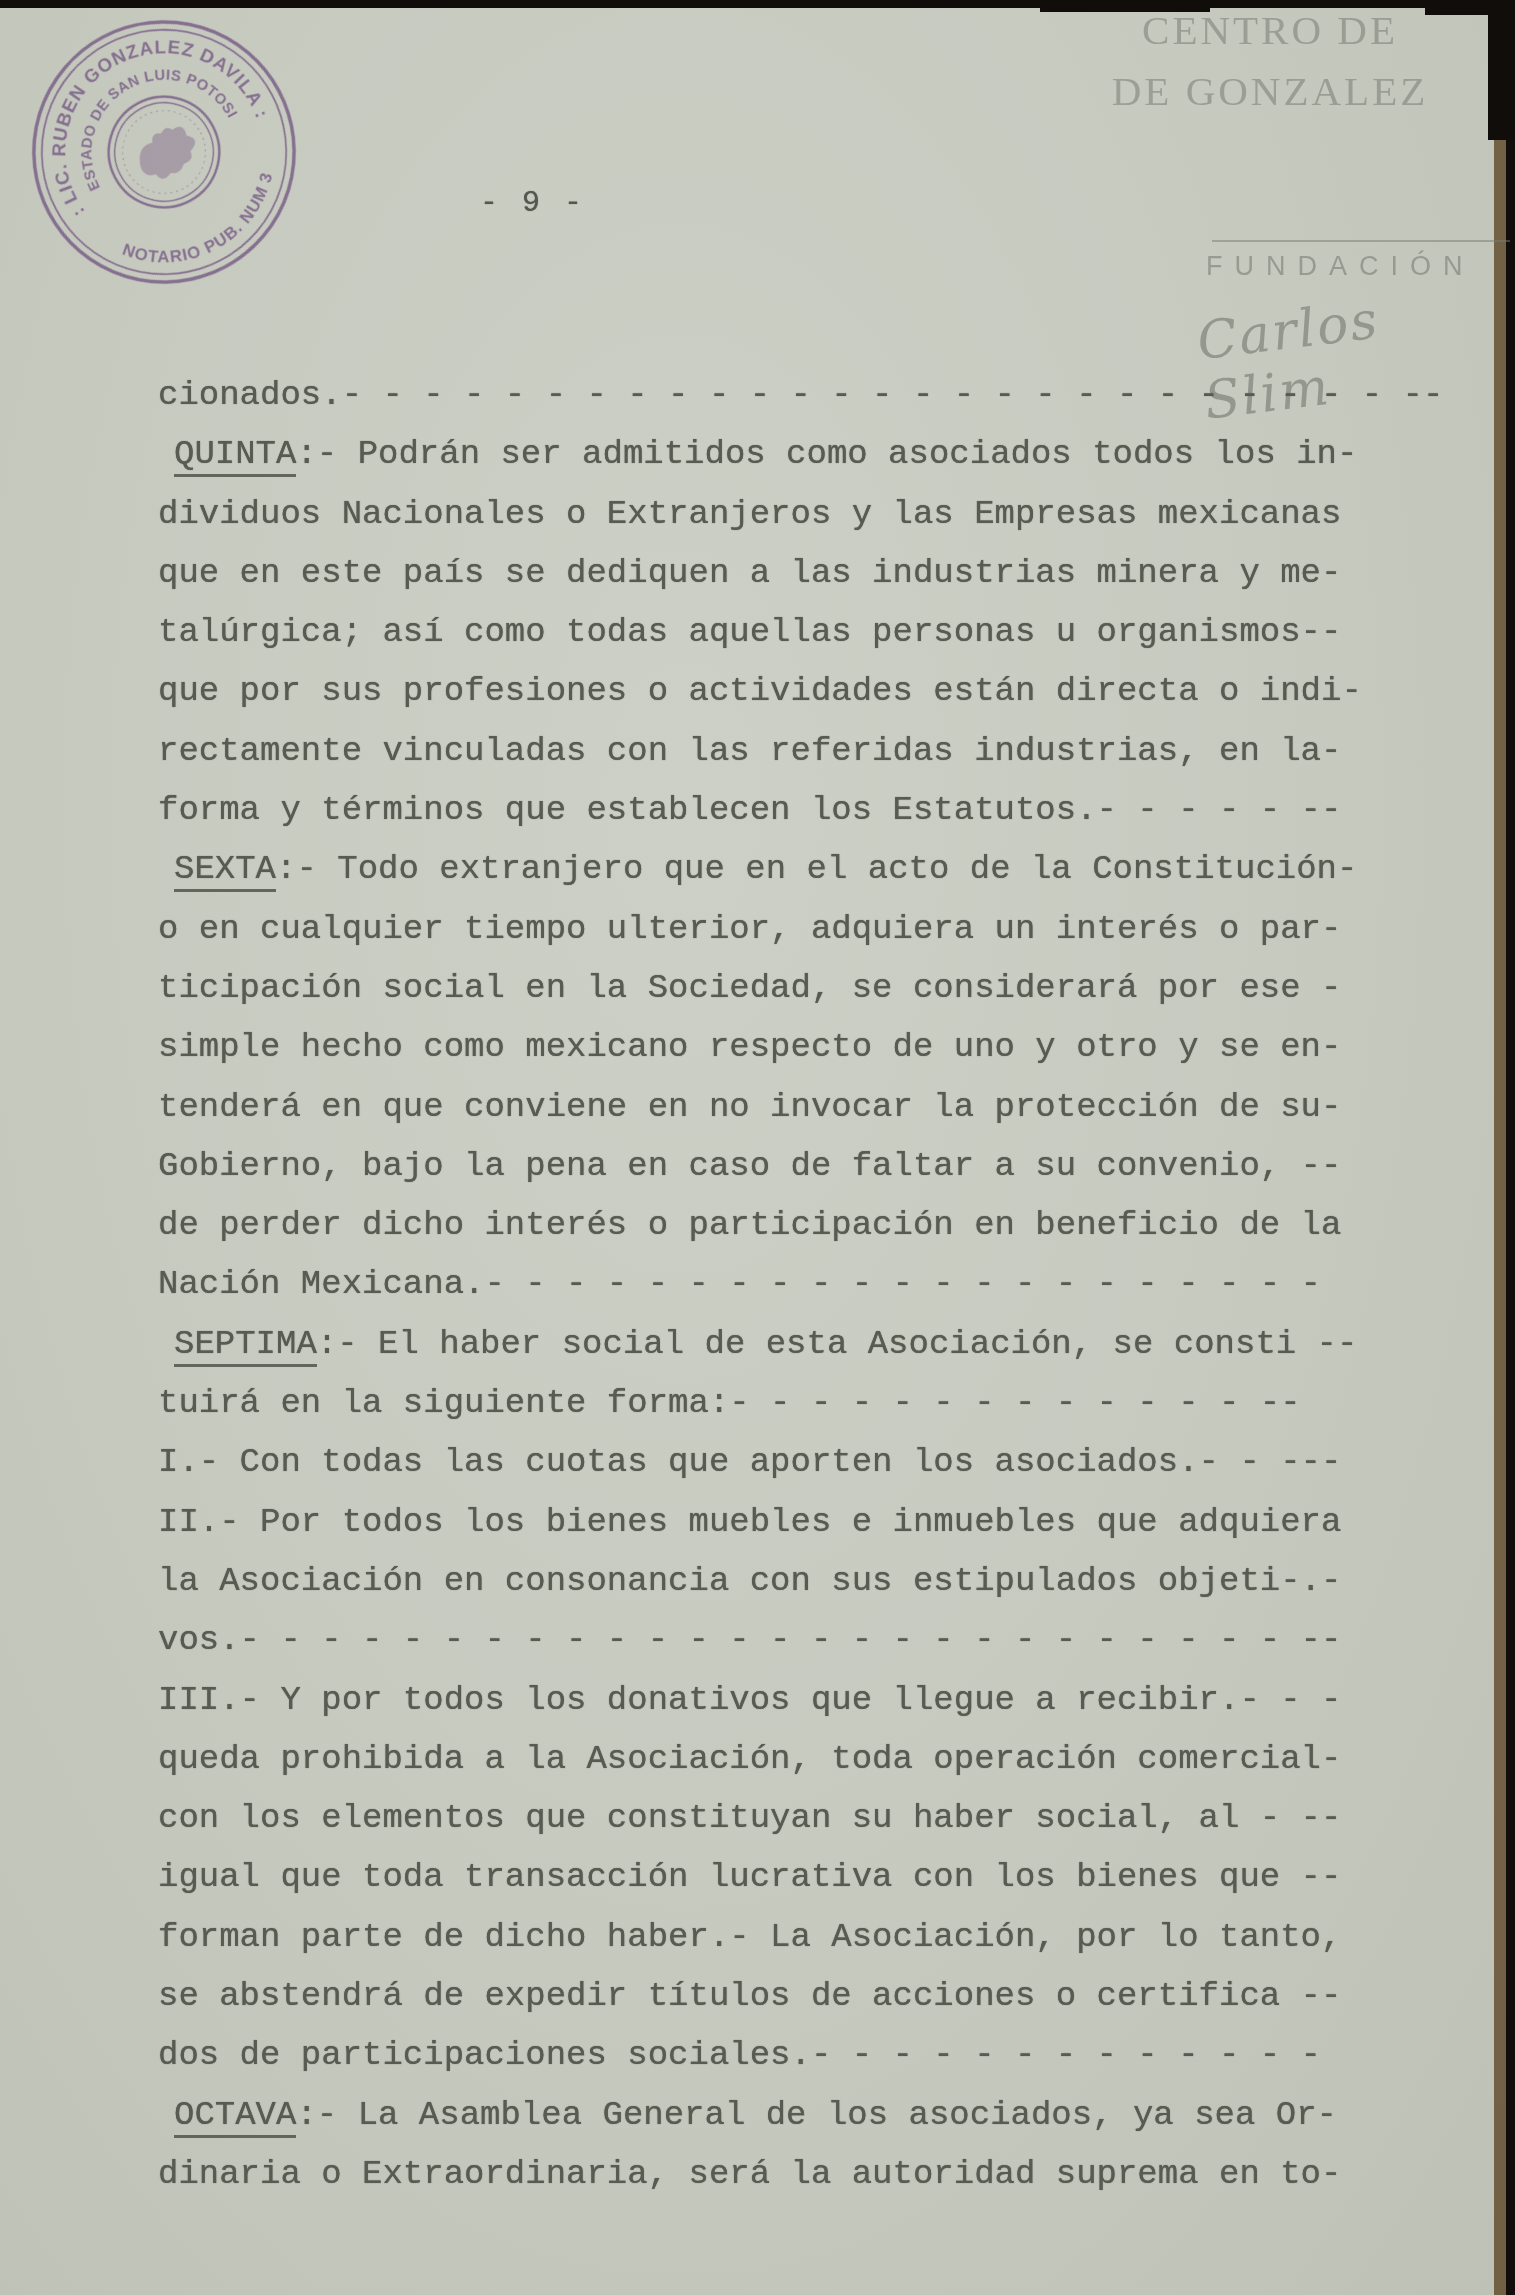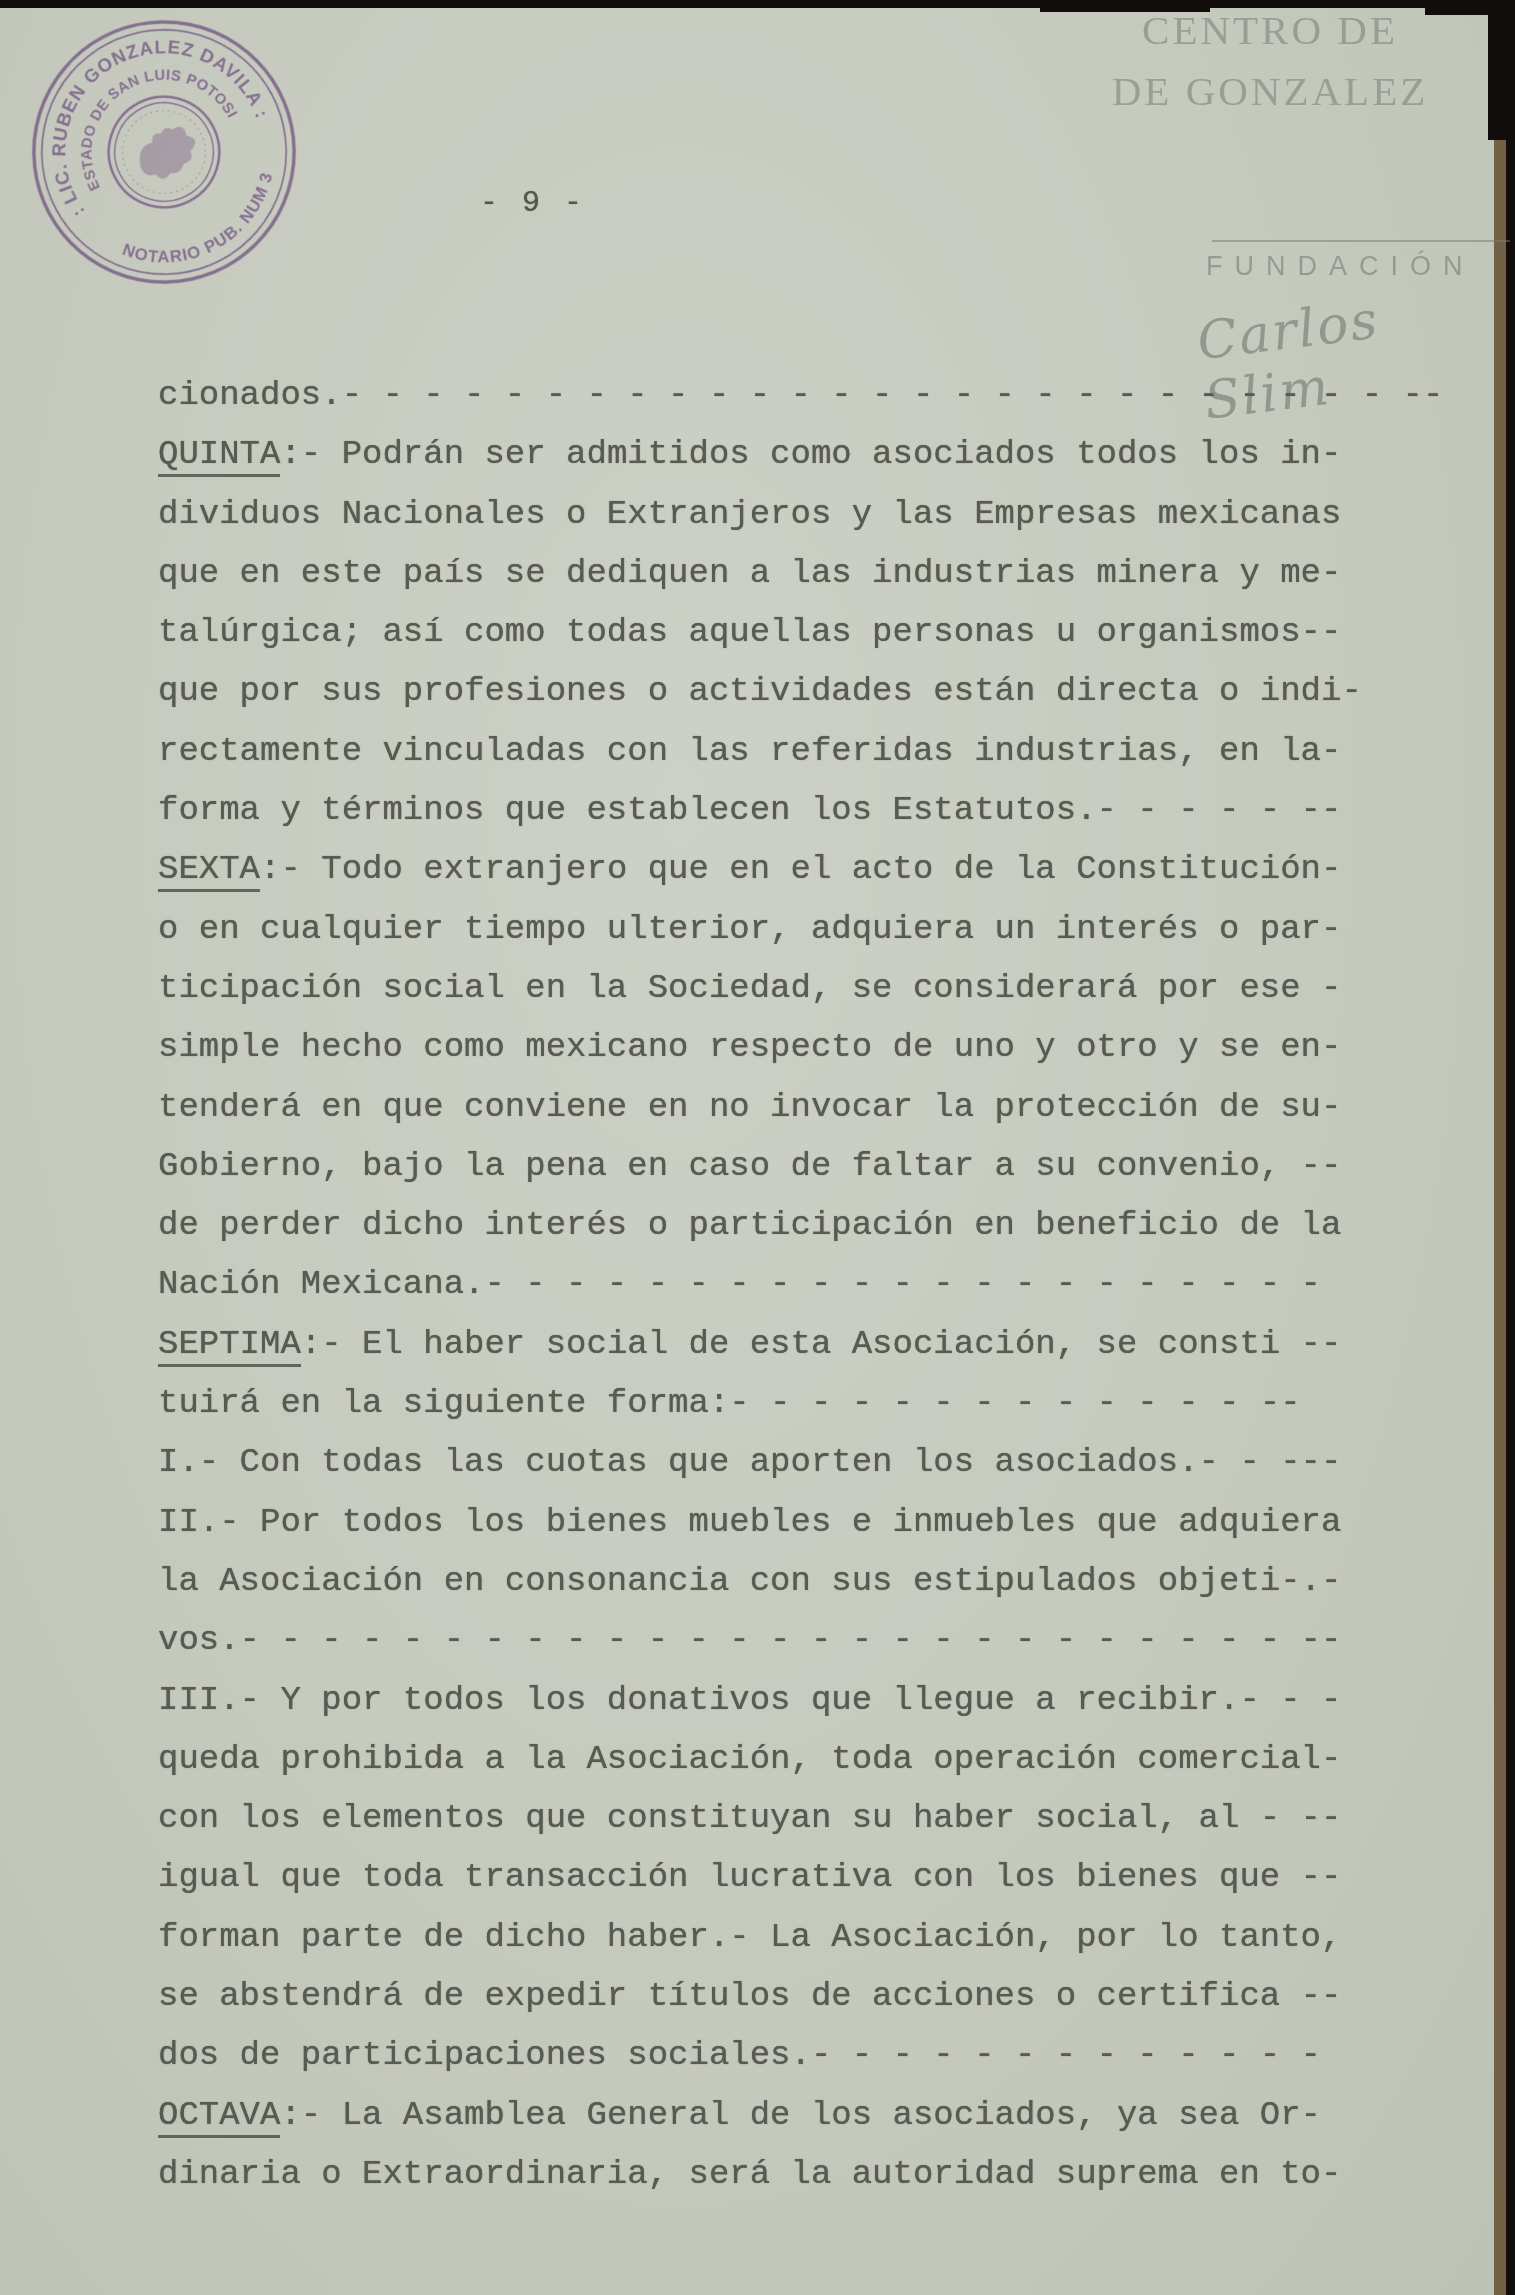--- a/index.html
+++ b/index.html
@@ -12,21 +12,21 @@
   .edge-top-n2{left:1425px;top:0;width:90px;height:15px;}
   .edge-right{left:1506px;top:0;width:9px;height:2295px;}
   .edge-right-top{left:1488px;top:0;width:27px;height:140px;}
   .edge-brown{position:absolute;left:1494px;top:0;width:12px;height:2295px;background:#5f4729;opacity:.8;}
 
   
   .body-text{position:absolute;left:158px;top:366px;font-family:"Liberation Mono","DejaVu Sans Mono",monospace;
              font-size:34px;line-height:59.3px;color:#575b51;white-space:pre;
              text-shadow:0 0 1px rgba(70,74,64,.85);filter:blur(.3px);}
   .tline{height:59.3px;}
-  .clause{border-bottom:3px solid rgba(87,91,81,.9);padding-bottom:1px;}
+  .clause{border-bottom:3px solid rgba(87,91,81,.9);padding-bottom:1px;margin-left:16px;}
   .pagenum{position:absolute;left:480px;top:186px;font-family:"Liberation Mono","DejaVu Sans Mono",monospace;
            font-size:30px;letter-spacing:3px;color:#54584e;text-shadow:0 0 1px rgba(70,74,64,.85);filter:blur(.3px);}
 
   
   .wm-title{position:absolute;left:1030px;top:0px;width:480px;text-align:center;
             font-family:"Liberation Serif","DejaVu Serif",serif;font-size:41px;line-height:61px;
             letter-spacing:3px;color:rgba(118,124,114,.55);}
   .wm-rule{position:absolute;left:1212px;top:240px;width:298px;height:2px;background:rgba(118,124,114,.5);}
   .wm-foundation{position:absolute;left:1206px;top:251px;font-family:"Liberation Sans",sans-serif;
                  font-size:27px;letter-spacing:12px;color:rgba(112,118,110,.55);}

